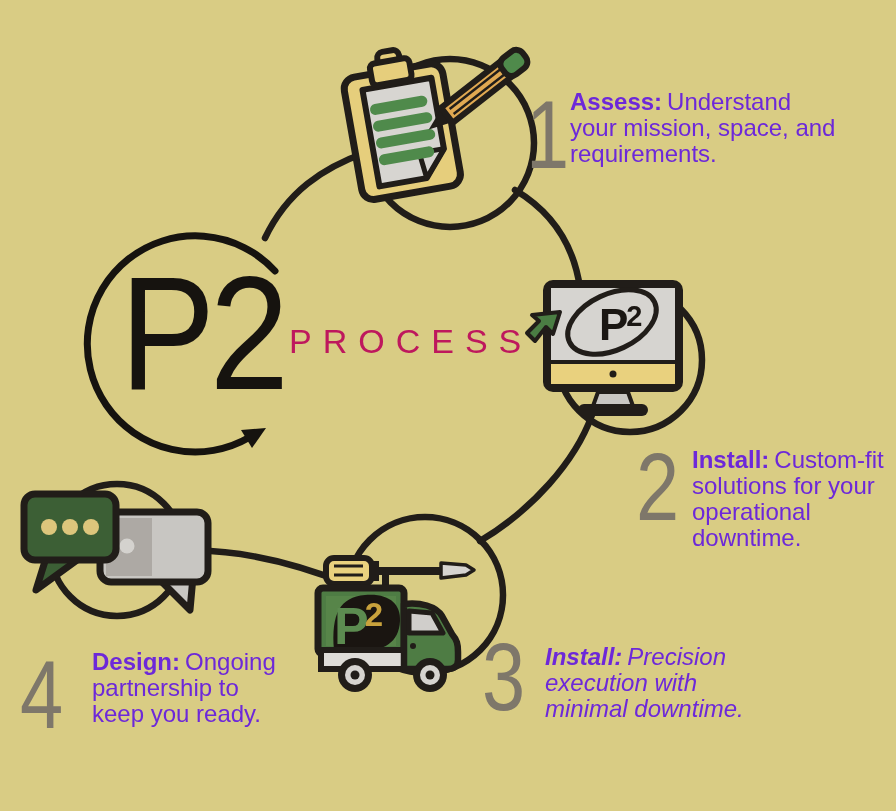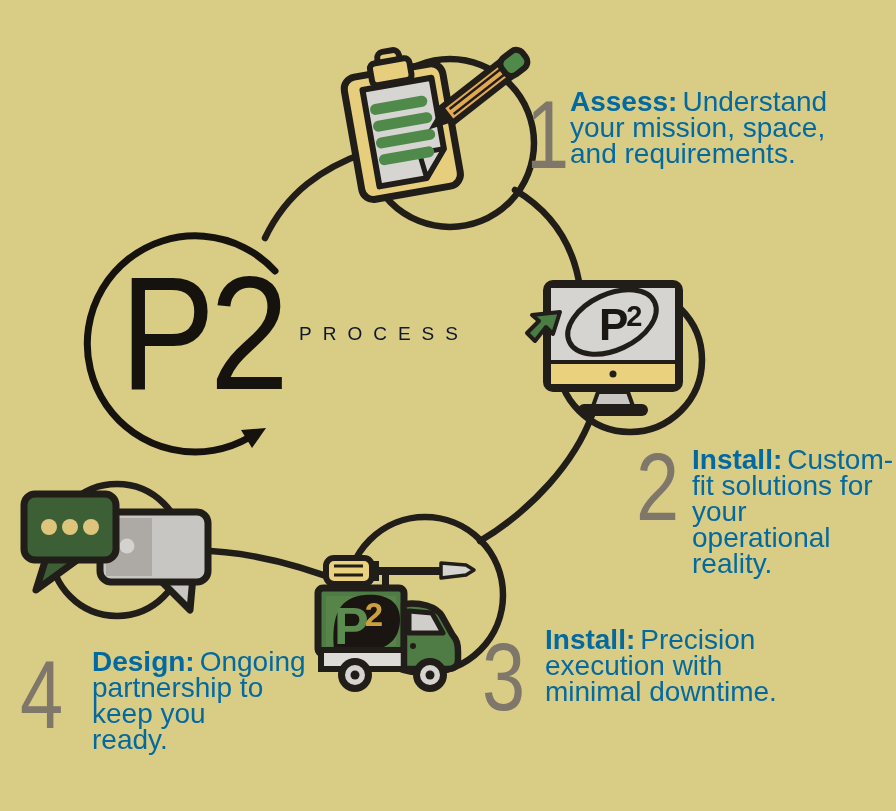--- a/index.html
+++ b/index.html
@@ -3,35 +3,35 @@
 <meta charset="utf-8">
 <style>
   html,body{margin:0;padding:0;background:#d9cc84;}
   .canvas{position:relative;width:896px;height:811px;background:#d9cc84;overflow:hidden;
           font-family:"Liberation Sans",sans-serif;}
   .artwork{position:absolute;left:0;top:0;}
   
   .logo-mark{position:absolute;left:120px;top:252px;font-size:162px;line-height:1;
              font-weight:300;letter-spacing:-6px;color:#16130f;
              transform:scaleX(.88);transform-origin:left top;}
-  .logo-word{position:absolute;left:299px;top:324px;font-size:19px;line-height:1;
-             font-weight:400;letter-spacing:11px;color:#0f172a;}
+  .logo-word{position:absolute;left:289px;top:324px;font-size:34px;line-height:1;
+             font-weight:400;letter-spacing:11px;color:#be185d;}
   
   .step-number{position:absolute;font-size:97px;line-height:.78em;font-weight:400;
                color:#7e776a;transform:scaleX(.8);transform-origin:left top;}
   .num-1{left:526px;top:97px;}
   .num-2{left:636px;top:449px;}
   .num-3{left:482px;top:639px;}
   .num-4{left:20px;top:657px;}
   
-  .step-text{position:absolute;font-size:28px;line-height:26px;color:#0369a1;}
+  .step-text{position:absolute;font-size:24px;line-height:26px;color:#6d28d9;}
   .step-text b{font-weight:700;margin-right:5px;}
   .text-1{left:570px;top:89px;width:272px;}
   .text-2{left:692px;top:447px;width:198px;}
-  .text-3{left:545px;top:627px;width:238px;}
+  .text-3{left:545px;top:644px;width:238px;font-style:italic;}
   .text-4{left:92px;top:649px;width:192px;}
   
   .p2-mark{position:absolute;line-height:1;font-weight:700;white-space:nowrap;}
   .p2-mark sup{display:inline-block;vertical-align:baseline;position:relative;}
   .p2-monitor{left:599px;top:303px;font-size:44px;color:#1b1713;}
   .p2-monitor sup{font-size:29px;top:-14px;left:-2px;color:#1b1713;}
   .p2-truck{left:334px;top:600px;font-size:52px;color:#5c8b50;}
   .p2-truck sup{font-size:33px;top:-18px;left:-4px;color:#c9a23c;}
 </style>
 </head>
@@ -148,21 +148,21 @@
 
   <div class="step-number num-1">1</div>
   <div class="step-number num-2">2</div>
   <div class="step-number num-3">3</div>
   <div class="step-number num-4">4</div>
 
   <div class="step-text text-1">
     <b>Assess:</b><span>Understand your mission, space, and requirements.</span>
   </div>
   <div class="step-text text-2">
-    <b>Install:</b><span>Custom-fit solutions for your operational reality.</span>
+    <b>Install:</b><span>Custom-fit solutions for your operational downtime.</span>
   </div>
   <div class="step-text text-3">
     <b>Install:</b><span>Precision execution with minimal downtime.</span>
   </div>
   <div class="step-text text-4">
     <b>Design:</b><span>Ongoing partnership to keep you ready.</span>
   </div>
 
 </div>
 

